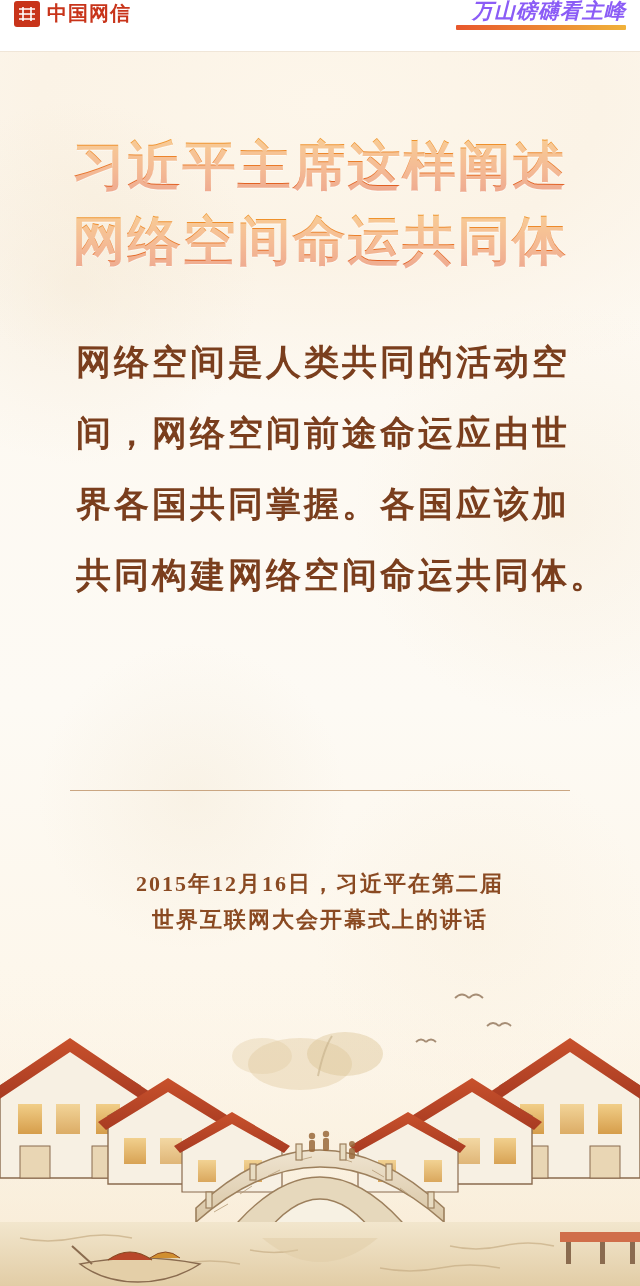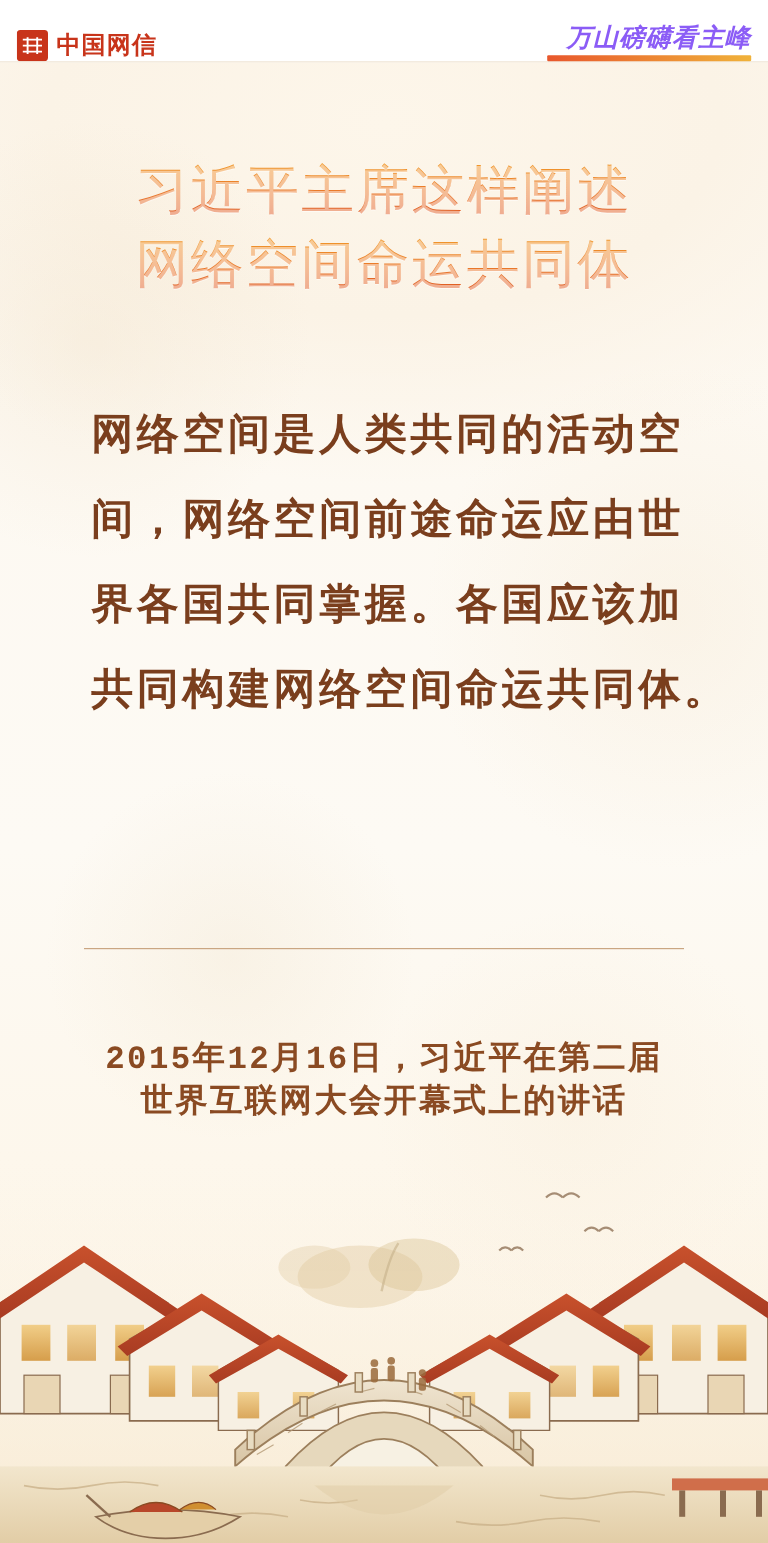--- a/index.html
+++ b/index.html
@@ -32,21 +32,21 @@
   }
 
   
   .topbar {
     position: absolute;
     top: 0; left: 0; right: 0;
     height: 52px;
     background: #ffffff;
     border-bottom: 1px solid #f0e6d8;
     display: flex;
-    align-items: flex-end;
+    align-items: flex-start;
     justify-content: space-between;
     padding: 0 14px;
     box-sizing: border-box;
     z-index: 6;
   }
   .brand {
     display: flex;
     align-items: center;
   }
   .brand-mark {
@@ -87,22 +87,22 @@
   
   .heading {
     position: absolute;
     top: 128px;
     left: 0; right: 0;
     text-align: center;
     z-index: 4;
   }
   .heading-line {
     font-family: "Liberation Sans", sans-serif;
-    font-weight: normal;
-    font-size: 44px;
+    font-weight: bold;
+    font-size: 53px;
     line-height: 1.42;
     letter-spacing: 2px;
     background: linear-gradient(180deg, #f3a32c 0%, #e9762a 55%, #d8461c 100%);
     -webkit-background-clip: text;
     background-clip: text;
     color: transparent;
     -webkit-text-fill-color: transparent;
     text-shadow: 0 1px 0 rgba(255,255,255,.5);
   }
 
@@ -137,22 +137,22 @@
 
   
   .source {
     position: absolute;
     top: 866px;
     left: 0; right: 0;
     text-align: center;
     z-index: 4;
   }
   .source-line {
-    font-family: Liberation Mono, monospace;
-    font-size: 27px;
+    font-family: Liberation Serif, serif;
+    font-size: 22px;
     font-weight: bold;
     letter-spacing: 2px;
     line-height: 36px;
     color: #8a4a22;
   }
 
   
   .illustration {
     position: absolute;
     left: 0;

